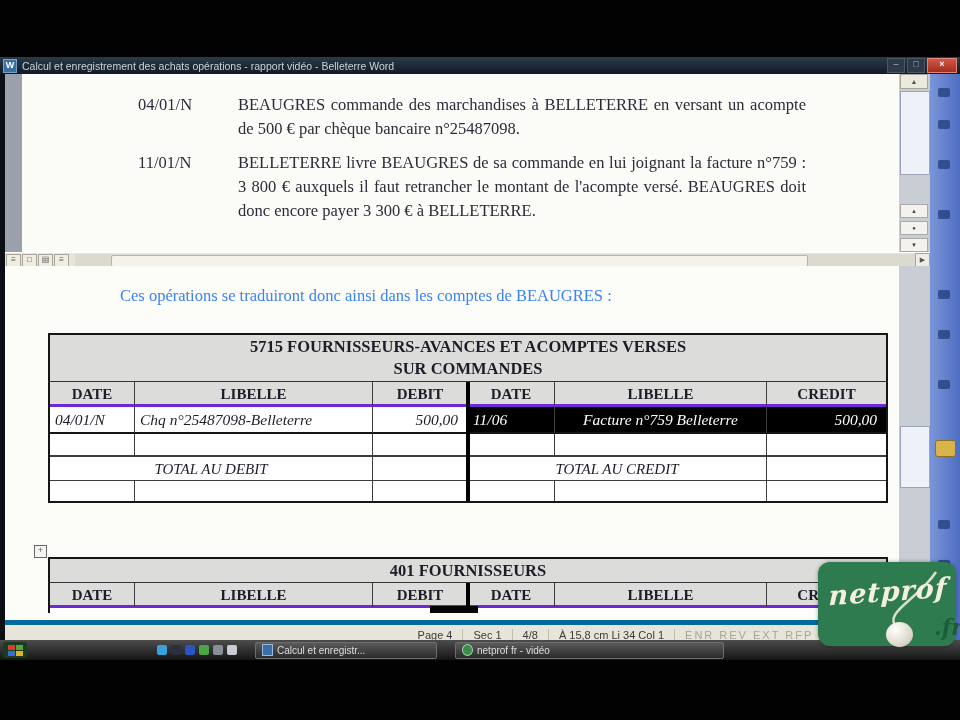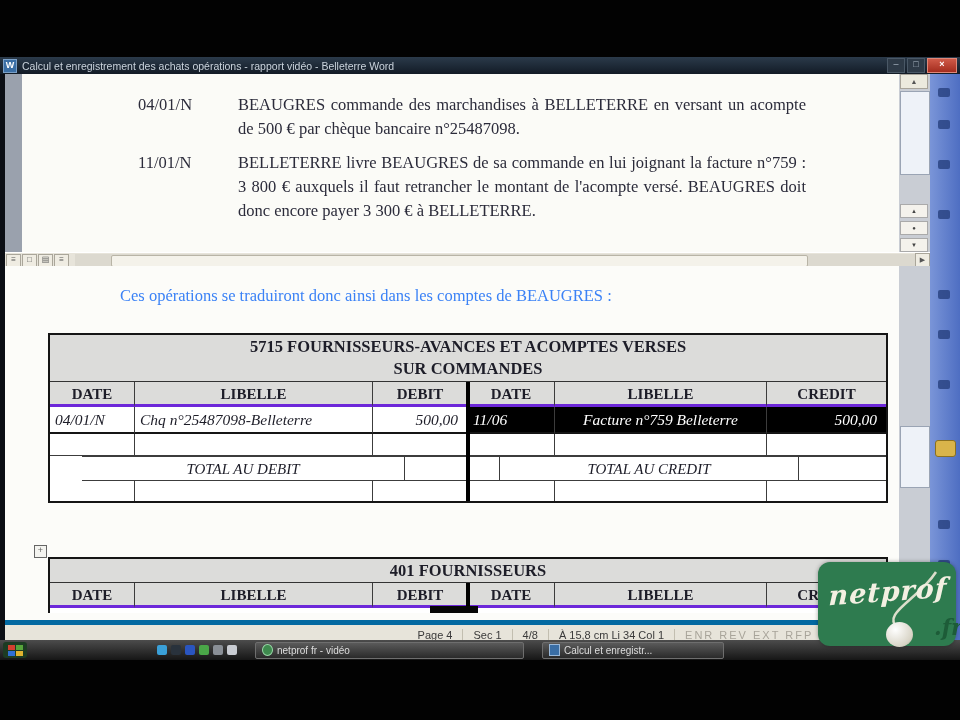--- a/index.html
+++ b/index.html
@@ -33,21 +33,21 @@
   .entry-date{width:100px;flex:none;}
   .entry-text{flex:1;text-align:justify;}
   .intro{left:120px;top:286px;font-family:"Liberation Serif",serif;font-size:16.5px;color:#3b82f6;}
 
   
   .acct{left:48px;width:840px;background:#fff;border:2px solid #151515;box-sizing:border-box;
     font-family:"Liberation Serif",serif;color:#1d1d28;}
   .t-title{background:#dcdcda;text-align:center;font-weight:bold;font-size:16.5px;line-height:22px;
     border-bottom:1px solid #333;padding:1px 0;}
   .t-row{display:grid;grid-template-columns:85px 238px 95px 87px 212px 1fr;}
-  .t-row-total{display:grid;grid-template-columns:323px 95px 299px 1fr;margin-left:32px;}
+  .t-row-total{display:grid;grid-template-columns:323px 95px 299px 1fr;}
   .t-row>div,.t-row-total>div{border-right:1px solid #3c3c3c;border-bottom:1px solid #3c3c3c;
     overflow:hidden;white-space:nowrap;box-sizing:border-box;}
   .t-row>div:last-child,.t-row-total>div:last-child{border-right:none;}
   .th{background:#dcdcda;font-weight:bold;font-size:15px;text-align:center;line-height:24px;height:25px;}
   .t-row.hdr>div{border-bottom:3px solid #6d28d9;}
   .td{font-style:italic;font-size:15.5px;line-height:26px;height:27px;padding:0 5px;}
   .td.amt{text-align:right;padding-right:9px;}
   .td.ctr{text-align:center;}
   .hl{background:#000;color:#fff;}
   .t-row.datarow>div{border-bottom:2px solid #151515;}
@@ -272,27 +272,27 @@
       <i style="background:#e0b32f"></i>
     </div>
     <div class="ql">
       <div class="qlicon" style="background:#3aa0d8"></div>
       <div class="qlicon" style="background:#29323c"></div>
       <div class="qlicon" style="background:#2a55c0"></div>
       <div class="qlicon" style="background:#4aa648"></div>
       <div class="qlicon" style="background:#8a8f96"></div>
       <div class="qlicon" style="background:#c9ccd2"></div>
     </div>
+    <div class="taskbtn" style="width:168px">
+      <div class="taskicon" style="background:#3a6ea5;border:1px solid #9ab8d8"></div>
+      <span>Calcul et enregistr...</span>
+    </div>
     <div class="taskbtn" style="width:255px">
       <div class="taskicon" style="background:#3e8a4e;border:1px solid #9ad8a8;border-radius:50%"></div>
       <span>netprof fr - vidéo</span>
-    </div>
-    <div class="taskbtn" style="width:168px">
-      <div class="taskicon" style="background:#3a6ea5;border:1px solid #9ab8d8"></div>
-      <span>Calcul et enregistr...</span>
     </div>
   </div>
 
   <div class="abs bar-bottom"></div>
 
   <div class="abs netprof">
     <div class="np-box"></div>
     <svg class="abs" style="left:0;top:0" width="140" height="88">
       <path d="M118,10 C100,38 62,52 80,66" stroke="#eee9d8" stroke-width="2.5" fill="none" opacity="0.9"></path>
     </svg>

